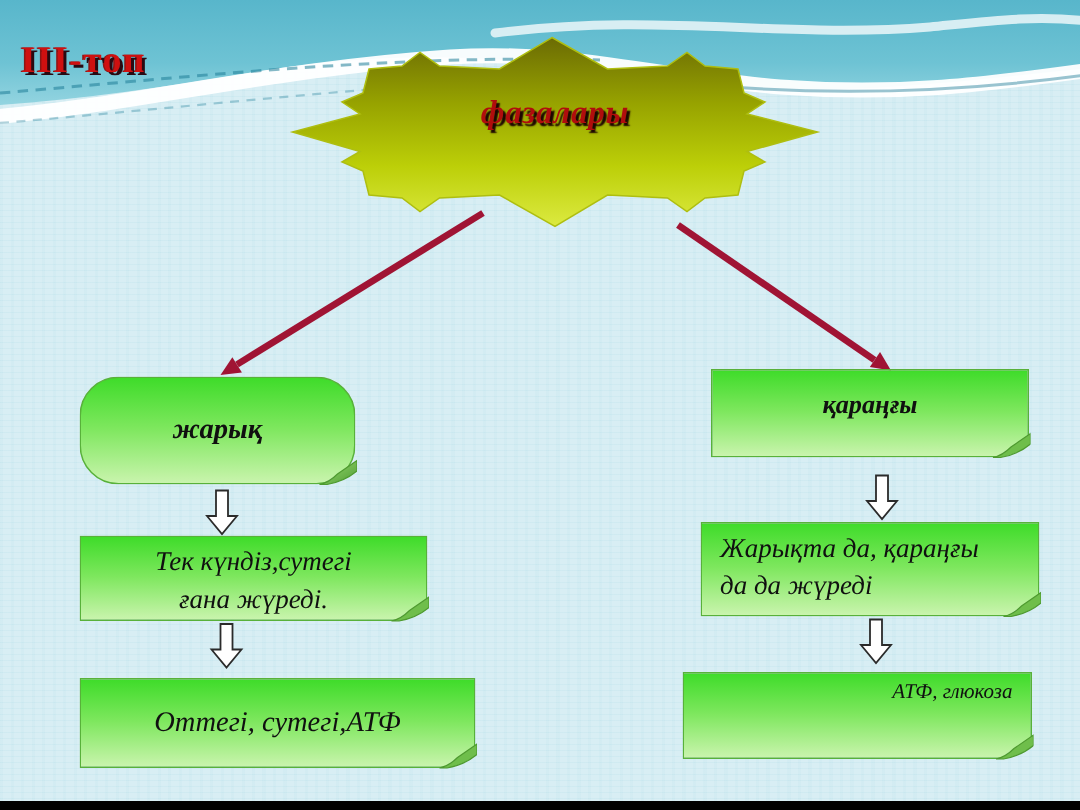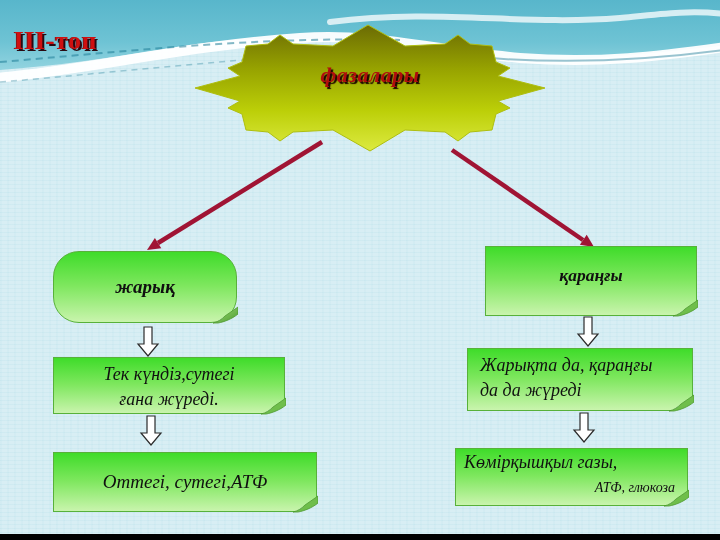--- a/index.html
+++ b/index.html
@@ -128,42 +128,41 @@
 
   <div class="gbox-wrap" style="left:53px; top:452px; width:264px; height:60px;">
     <div class="gbox center t-prod">
       <span>Оттегі, сутегі,АТФ</span>
     </div>
     <svg class="fold" viewBox="0 0 26 18">
       <path d="M1,17 C6,16 10,13 13,10 L26,1 L26,8 C20,13 12,16 6,17 Z" fill="#6fbe4b" stroke="#4e9a2f" stroke-width="0.8"></path>
     </svg>
   </div>
 
-  <div class="gbox-wrap" style="left:485px; top:246px; width:212px; height:70px;text-decoration:underline;">
+  <div class="gbox-wrap" style="left:474px; top:246px; width:212px; height:59px;text-decoration:underline;">
     <div class="gbox center t-phase-r">
       <span>қараңғы</span>
     </div>
     <svg class="fold" viewBox="0 0 26 18">
       <path d="M1,17 C6,16 10,13 13,10 L26,1 L26,8 C20,13 12,16 6,17 Z" fill="#6fbe4b" stroke="#4e9a2f" stroke-width="0.8"></path>
     </svg>
   </div>
 
   <div class="gbox-wrap" style="left:467px; top:348px; width:226px; height:63px;">
     <div class="gbox leftalign t-desc">
       <span class="row">Жарықта да, қараңғы</span>
       <span class="row">да да жүреді</span>
     </div>
     <svg class="fold" viewBox="0 0 26 18">
       <path d="M1,17 C6,16 10,13 13,10 L26,1 L26,8 C20,13 12,16 6,17 Z" fill="#6fbe4b" stroke="#4e9a2f" stroke-width="0.8"></path>
     </svg>
   </div>
 
   <div class="gbox-wrap" style="left:455px; top:448px; width:233px; height:58px;">
     <div class="gbox">
-      <span class="r3-line1">Көмірқышқыл  газы,</span>
       <span class="r3-line2">АТФ, глюкоза</span>
     </div>
     <svg class="fold" viewBox="0 0 26 18">
       <path d="M1,17 C6,16 10,13 13,10 L26,1 L26,8 C20,13 12,16 6,17 Z" fill="#6fbe4b" stroke="#4e9a2f" stroke-width="0.8"></path>
     </svg>
   </div>
 
   <div class="bottom-bar"></div>
 </div>
 

